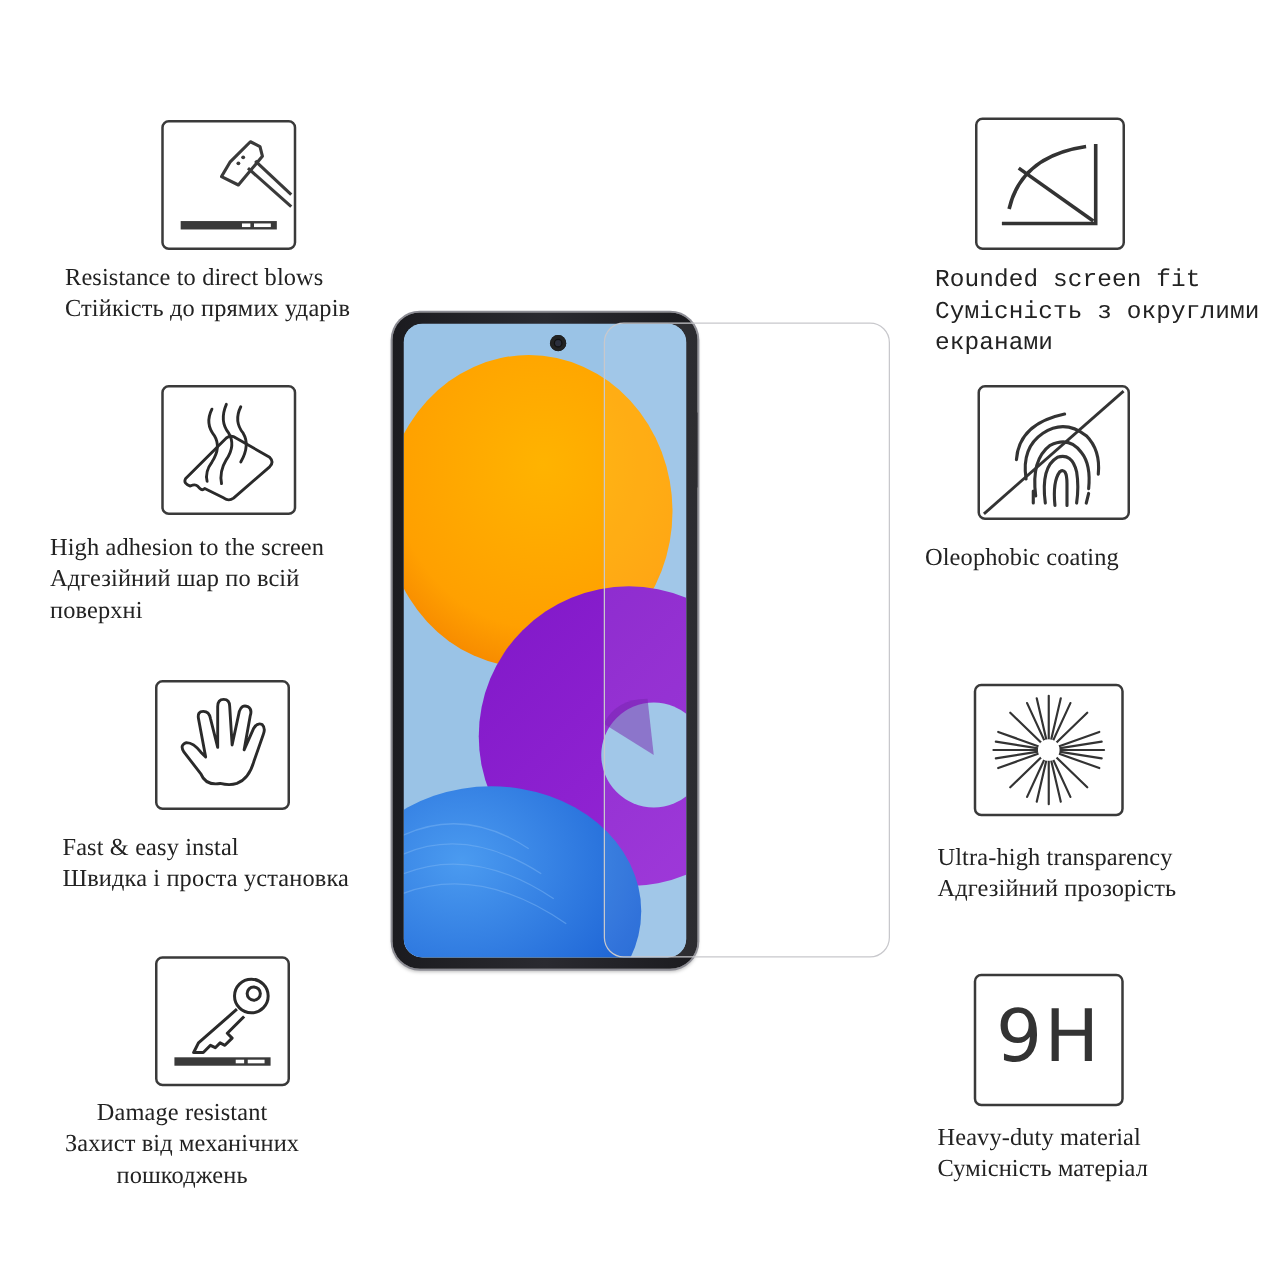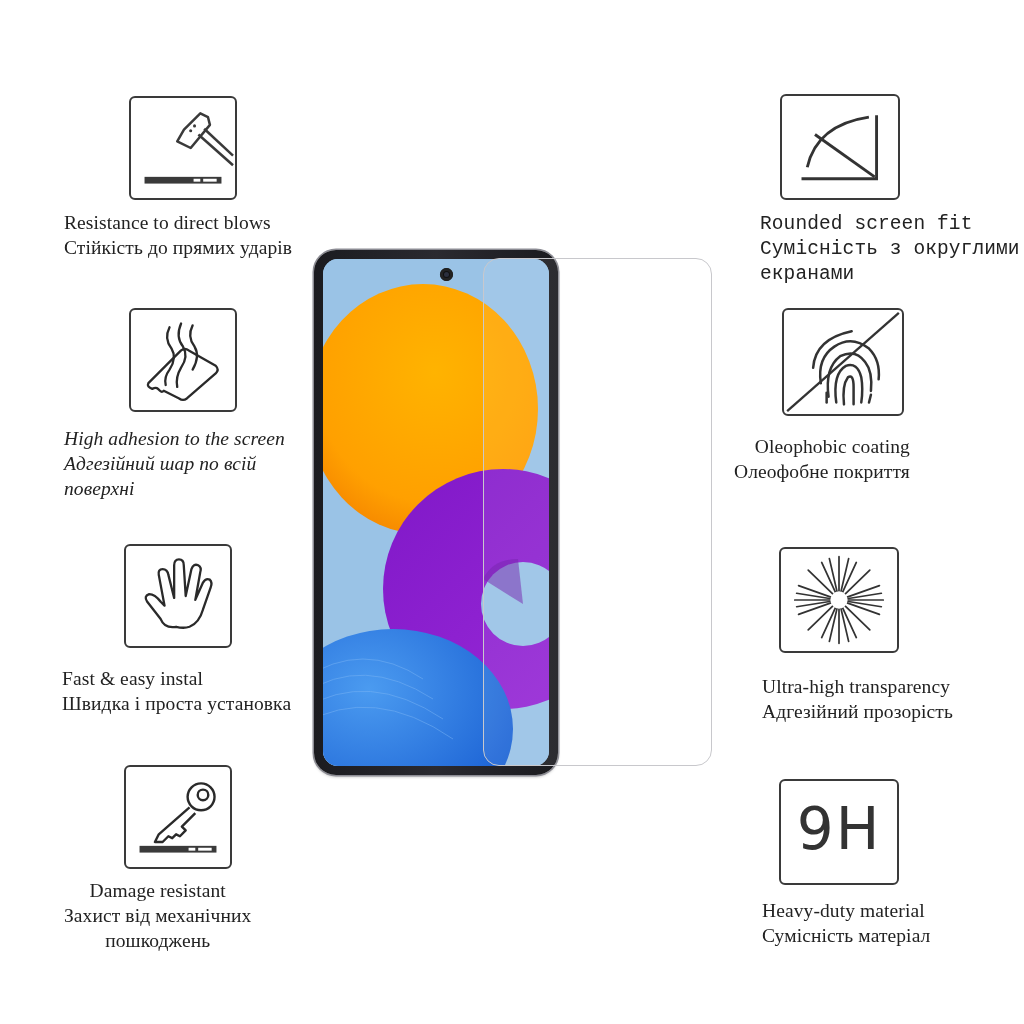--- a/index.html
+++ b/index.html
@@ -4,21 +4,21 @@
 <style>
   html, body { margin:0; padding:0; background:#ffffff; }
   body { width:1024px; height:1024px; position:relative; overflow:hidden;
          font-family: "Liberation Serif", "DejaVu Serif", serif; color:#222; }
   .feature { position:absolute; }
   .icon-box { position:absolute; border:2.5px solid #3a3a3a; border-radius:6px;
               background:#fff; box-sizing:border-box; }
   .icon-box svg { position:absolute; left:0; top:0; width:100%; height:100%; }
   .label { position:absolute; font-size:19.5px; line-height:25px; color:#222;
            white-space:nowrap; letter-spacing:0.1px; }
-  .label div { display:block;margin-left:12px; }
+  .label div { display:block; }
 
   
   .phone { position:absolute; left:314px; top:250px; width:244px; height:525px;
            border-radius:22px; background:linear-gradient(90deg,#1b1b1f,#2a2a30 50%,#1b1b1f);
            box-shadow:0 0 0 1.5px #8c8c94, 0 2px 3px rgba(0,0,0,0.25); }
   .phone-side { position:absolute; left:556px; top:330px; width:3px; height:60px;
                 background:#4a4a52; border-radius:1px; }
   .screen { position:absolute; left:9px; top:9px; width:226px; height:507px;
             border-radius:15px; overflow:hidden; background:#9ac3e6; }
   .camera { position:absolute; left:117px; top:9px; width:13px; height:13px; border-radius:50%;
@@ -57,21 +57,21 @@
   <div class="icon-box" style="left:129px;top:308px;width:108px;height:104px;">
     <svg viewBox="0 0 108 104">
       <g fill="none" stroke="#2a2a2a" stroke-width="2.4" stroke-linecap="round" stroke-linejoin="round">
         <path d="M18 76 L52 42 Q56 39 60 42 L88 58 Q92 62 88 66 L58 92 Q54 95 50 92 L34 84 Q32 86 30 84 L28 82 Q26 80 22 82 Q16 80 18 76 Z"></path>
         <path d="M40 18 Q34 30 42 40 Q48 50 40 62 Q34 70 36 78"></path>
         <path d="M52 14 Q46 28 54 38 Q60 48 52 60 Q46 70 48 80"></path>
         <path d="M64 16 Q58 28 66 38 Q72 48 64 62"></path>
       </g>
     </svg>
   </div>
-  <div class="label" style="left:52px;top:426px;font-style:italic;">
+  <div class="label" style="left:40px;top:426px;">
     <div>High adhesion to the screen</div>
     <div>Адгезійний шар по всій</div>
     <div>поверхні</div>
   </div>
 </div>
 
 <div class="feature">
   <div class="icon-box" style="left:124px;top:544px;width:108px;height:104px;">
     <svg viewBox="0 0 108 104">
       <path fill="none" stroke="#2a2a2a" stroke-width="2.4" stroke-linejoin="round" d="M52 84 Q40 86 36 76 L22 58 Q18 52 24 50 Q30 50 36 58 L40 62
@@ -172,23 +172,22 @@
         <path d="M38 76 Q34 50 52 38 Q70 26 88 40 Q100 52 98 72"></path>
         <path d="M46 90 Q42 60 58 48 Q74 40 84 54 Q92 64 90 84"></path>
         <path d="M54 96 Q50 66 64 58 Q76 54 80 70 Q82 82 80 96"></path>
         <path d="M62 98 Q60 78 66 70 Q72 66 72 80 L72 98"></path>
         <path d="M44 96 L44 86"></path>
         <path d="M88 96 L90 88"></path>
       </g>
       <path d="M3 105 L119 3" stroke="#333" stroke-width="2.4"></path>
     </svg>
   </div>
-  <div class="label" style="left:722px;top:434px;text-align:right;">
+  <div class="label" style="left:740px;top:434px;">
     <div>Oleophobic coating</div>
-    <div>Олеофобне покриття</div>
   </div>
 </div>
 
 <div class="feature">
   <div class="icon-box" style="left:779px;top:547px;width:120px;height:106px;">
     <svg viewBox="0 0 120 106">
       <g stroke="#333" stroke-width="1.8" stroke-linecap="round">
         <line x1="60" y1="8" x2="60" y2="98"></line>
         <line x1="14" y1="53" x2="106" y2="53"></line>
         <line x1="28" y1="22" x2="92" y2="84"></line>

